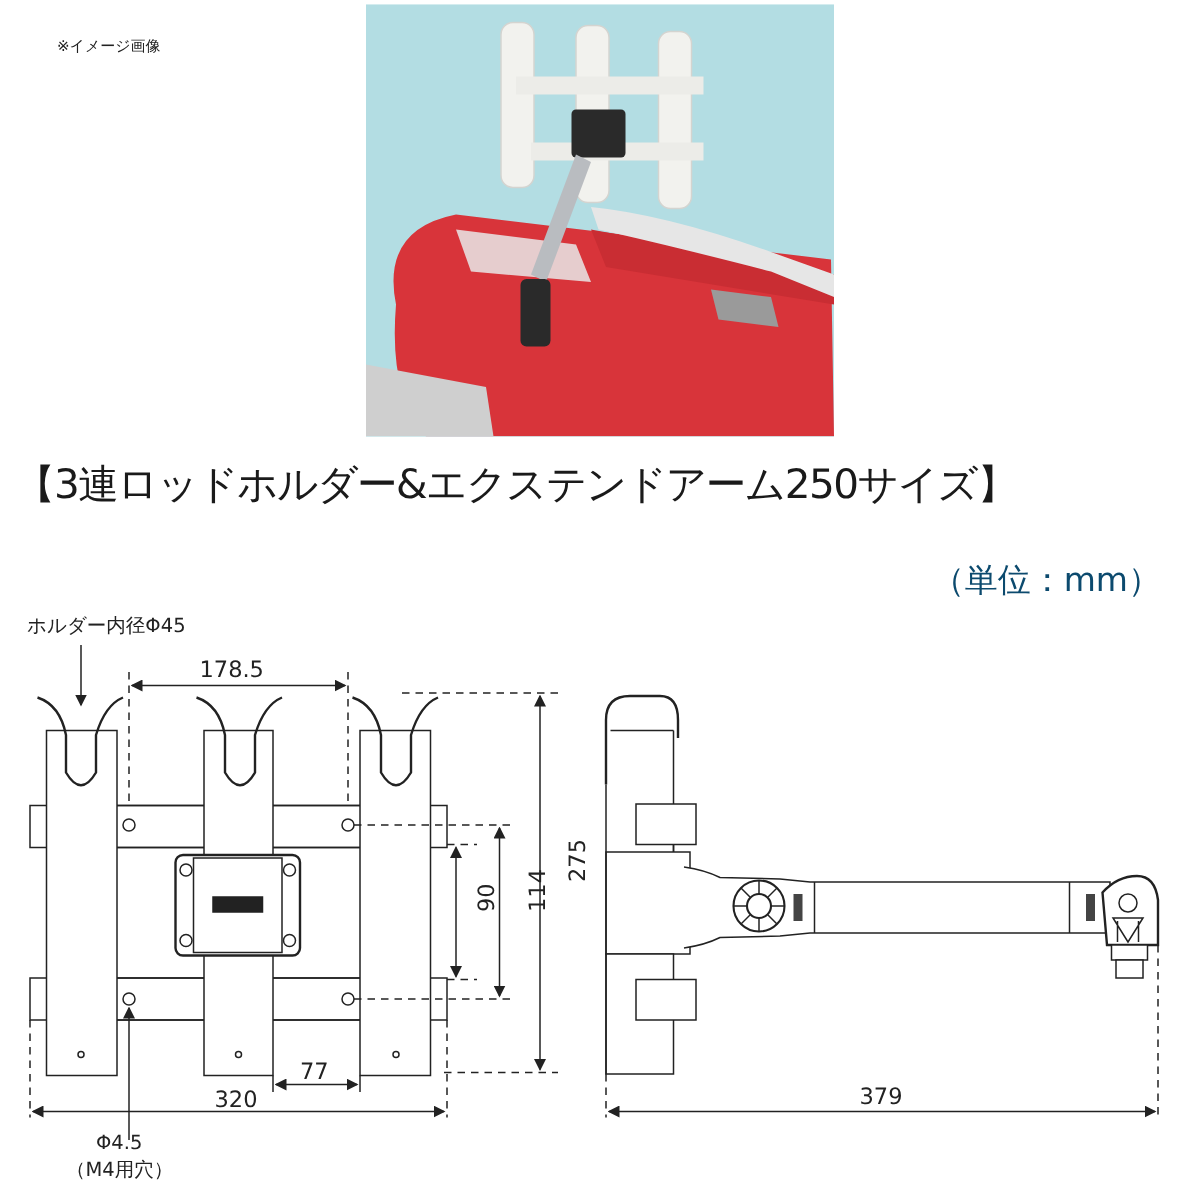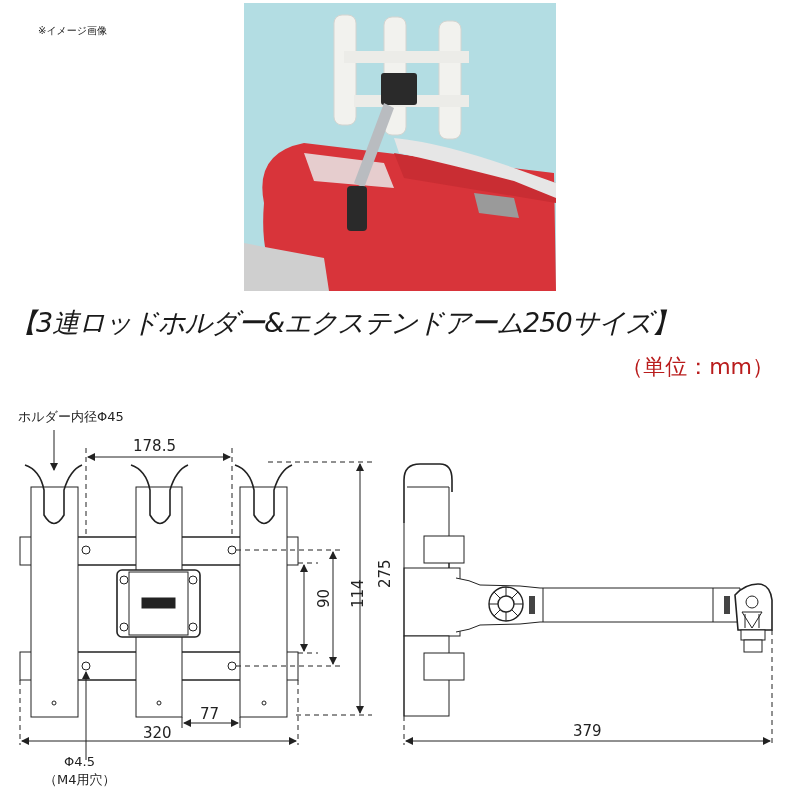--- a/index.html
+++ b/index.html
@@ -1,21 +1,21 @@
 <!DOCTYPE html>
 <html><head>
 <meta charset="utf-8">
 <style>
   html, body { margin: 0; padding: 0; background: #ffffff; }
   body { width: 800px; height: 800px; position: relative; overflow: hidden; font-family: "DejaVu Sans", sans-serif; color: #222; }
   .note { position: absolute; left: 38px; top: 24px; font-size: 10px; color: #222; }
   .photo { position: absolute; left: 244px; top: 3px; width: 312px; height: 288px; background: #b3dde3; overflow: hidden; }
   .photo svg { display: block; }
-  .title { position: absolute; left: 10px; top: 305px; font-size: 27px; letter-spacing: -1px; color: #1a1a1a; white-space: nowrap; font-style: italic; }
-  .unit { position: absolute; right: 26px; top: 352px; font-size: 22px; color: #b91c1c; }
+  .title { position: absolute; left: 10px; top: 305px; font-size: 27px; letter-spacing: -1px; color: #1a1a1a; white-space: nowrap; }
+  .unit { position: absolute; right: 26px; top: 372px; font-size: 22px; color: #0c4a6e; }
   .drawing { position: absolute; left: 0; top: 395px; width: 800px; height: 405px; }
   .dimtext { font-family: "DejaVu Sans", sans-serif; font-size: 15px; fill: #222; }
   .labeltext { font-family: "DejaVu Sans", sans-serif; font-size: 13px; fill: #222; }
 </style>
 </head>
 <body>
 
 <div class="note">※イメージ画像</div>
 
 <div class="photo">

